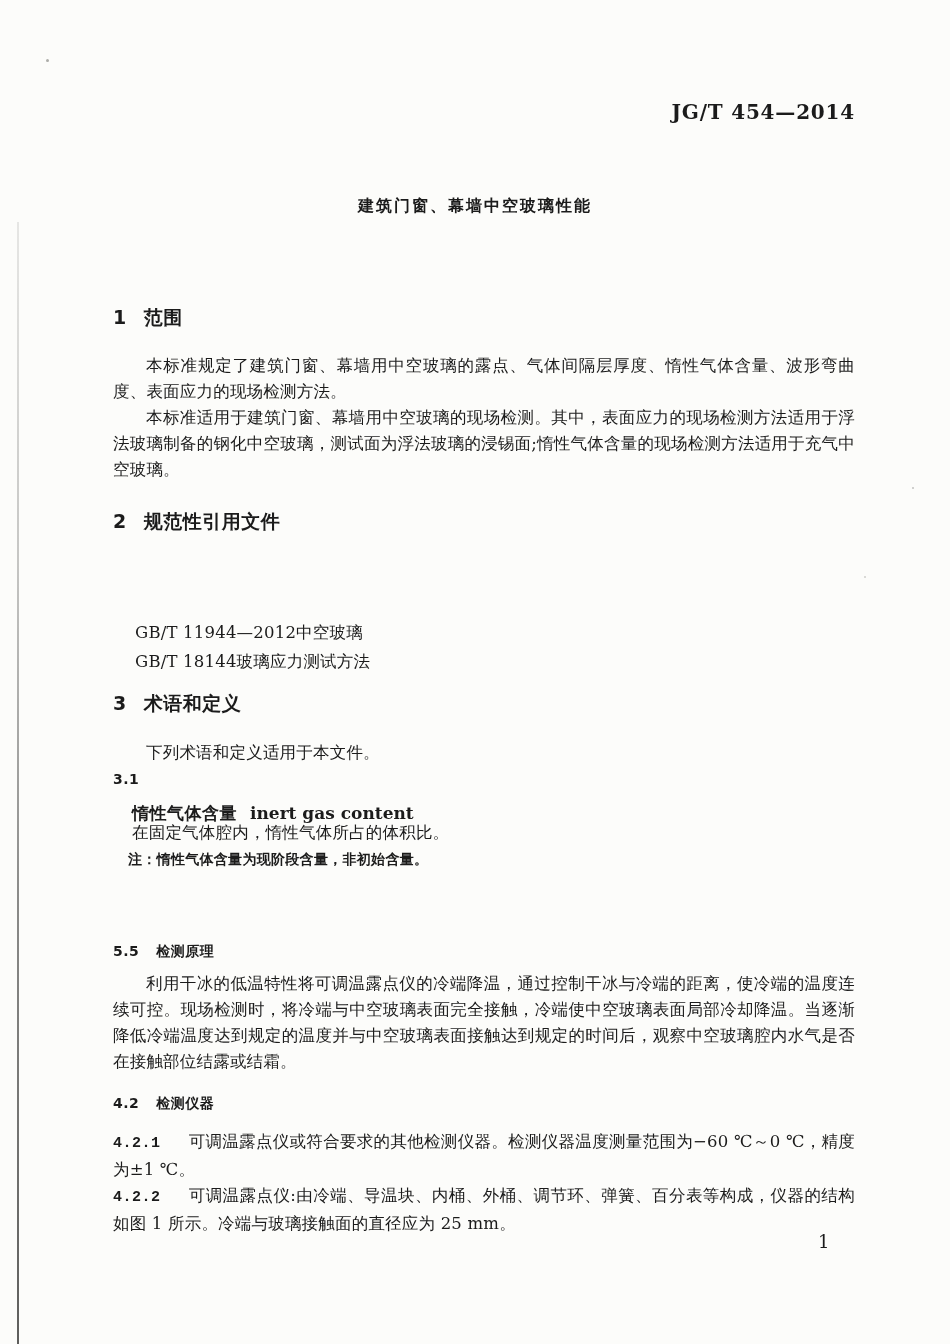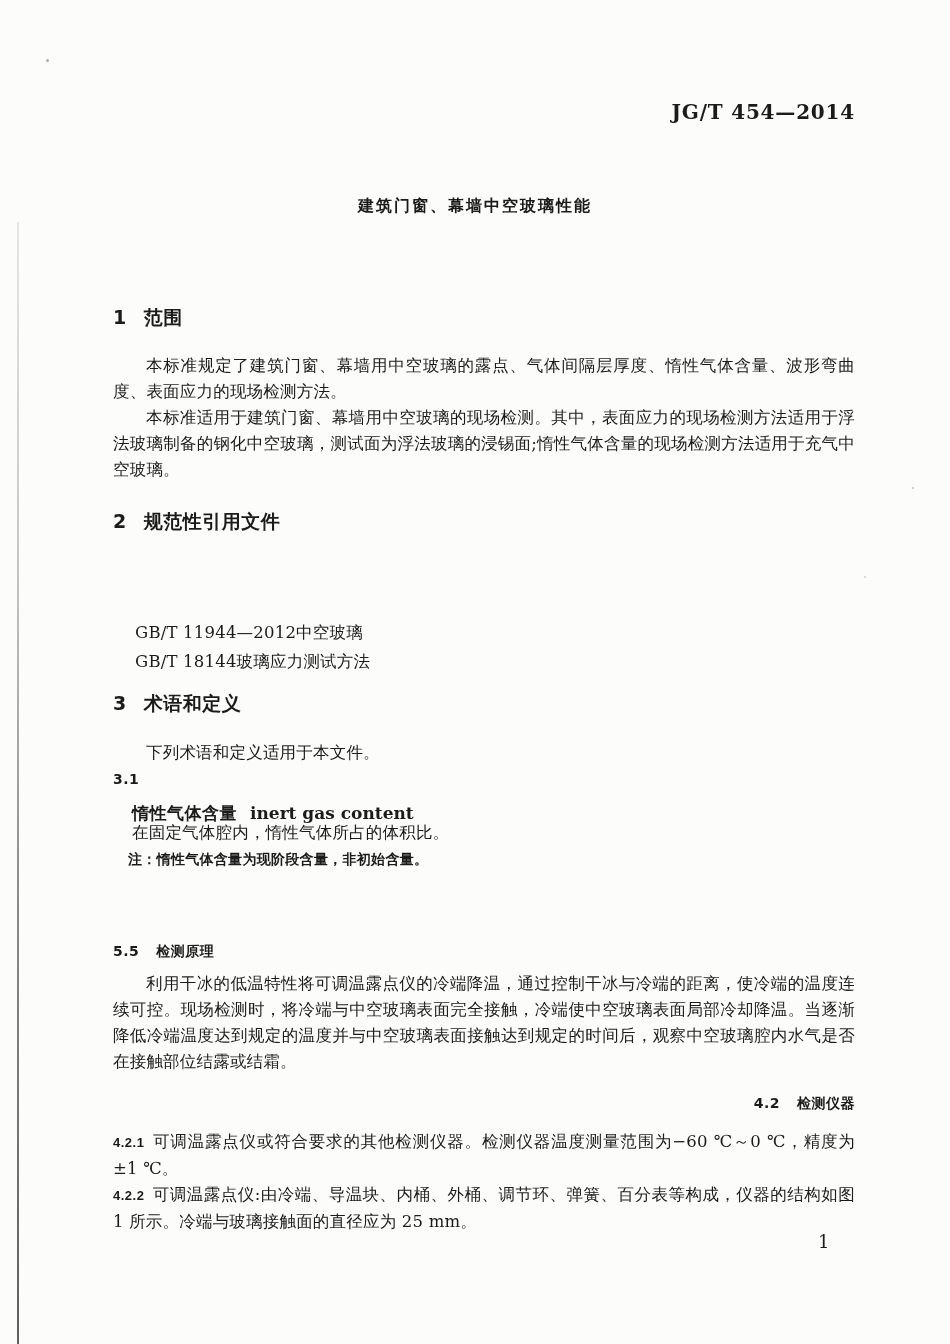--- a/index.html
+++ b/index.html
@@ -31,23 +31,23 @@
     font-weight:bold;font-size:20px;letter-spacing:0.8px;
   }
   .doc-title{
     left:0;right:0;text-align:center;
     font-family:"DejaVu Sans","Liberation Sans",sans-serif;
     font-weight:bold;font-size:16px;line-height:41px;letter-spacing:2px;
   }
   .ref-line{line-height:29px;padding-left:22px;}
   .ref-code{}
   .clause-num{
-    font-family:Liberation Sans, sans-serif;
-    font-weight:bold;font-size:13px;
-    margin-right:8px;letter-spacing:0.5px;
+    font-family:Liberation Mono, monospace;
+    font-weight:bold;font-size:15px;
+    margin-right:28px;letter-spacing:0.5px;
   }
   .term-line{padding-left:19px;line-height:26px;}
   .term-cn{
     font-family:"DejaVu Sans","Liberation Sans",sans-serif;
     font-weight:bold;font-size:17px;margin-right:13px;letter-spacing:0.5px;
   }
   .term-en{font-weight:bold;font-size:17px;}
   .def-line{padding-left:19px;}
   .note-line{
     padding-left:15px;
@@ -135,21 +135,21 @@
 
 
   <div class="abs heading sub-heading" style="top:938px;">
     <span class="h-num">5.5</span><span>检测原理</span>
   </div>
 
   <div class="abs body-text" style="top:971px;">
     <p class="indent">利用干冰的低温特性将可调温露点仪的冷端降温，通过控制干冰与冷端的距离，使冷端的温度连续可控。现场检测时，将冷端与中空玻璃表面完全接触，冷端使中空玻璃表面局部冷却降温。当逐渐降低冷端温度达到规定的温度并与中空玻璃表面接触达到规定的时间后，观察中空玻璃腔内水气是否在接触部位结露或结霜。</p>
   </div>
 
-  <div class="abs heading sub-heading" style="top:1090px;text-align:right;">
+  <div class="abs heading sub-heading" style="top:1090px;">
     <span class="h-num">4.2</span><span>检测仪器</span>
   </div>
 
   <div class="abs body-text" style="top:1129px;">
     <p><span class="clause-num">4.2.1</span><span>可调温露点仪或符合要求的其他检测仪器。检测仪器温度测量范围为−60 ℃～0 ℃，精度为±1 ℃。</span></p>
     <p><span class="clause-num">4.2.2</span><span>可调温露点仪:由冷端、导温块、内桶、外桶、调节环、弹簧、百分表等构成，仪器的结构如图 1 所示。冷端与玻璃接触面的直径应为 25 mm。</span></p>
   </div>
 
   <div class="page-number">
     <span>1</span>

